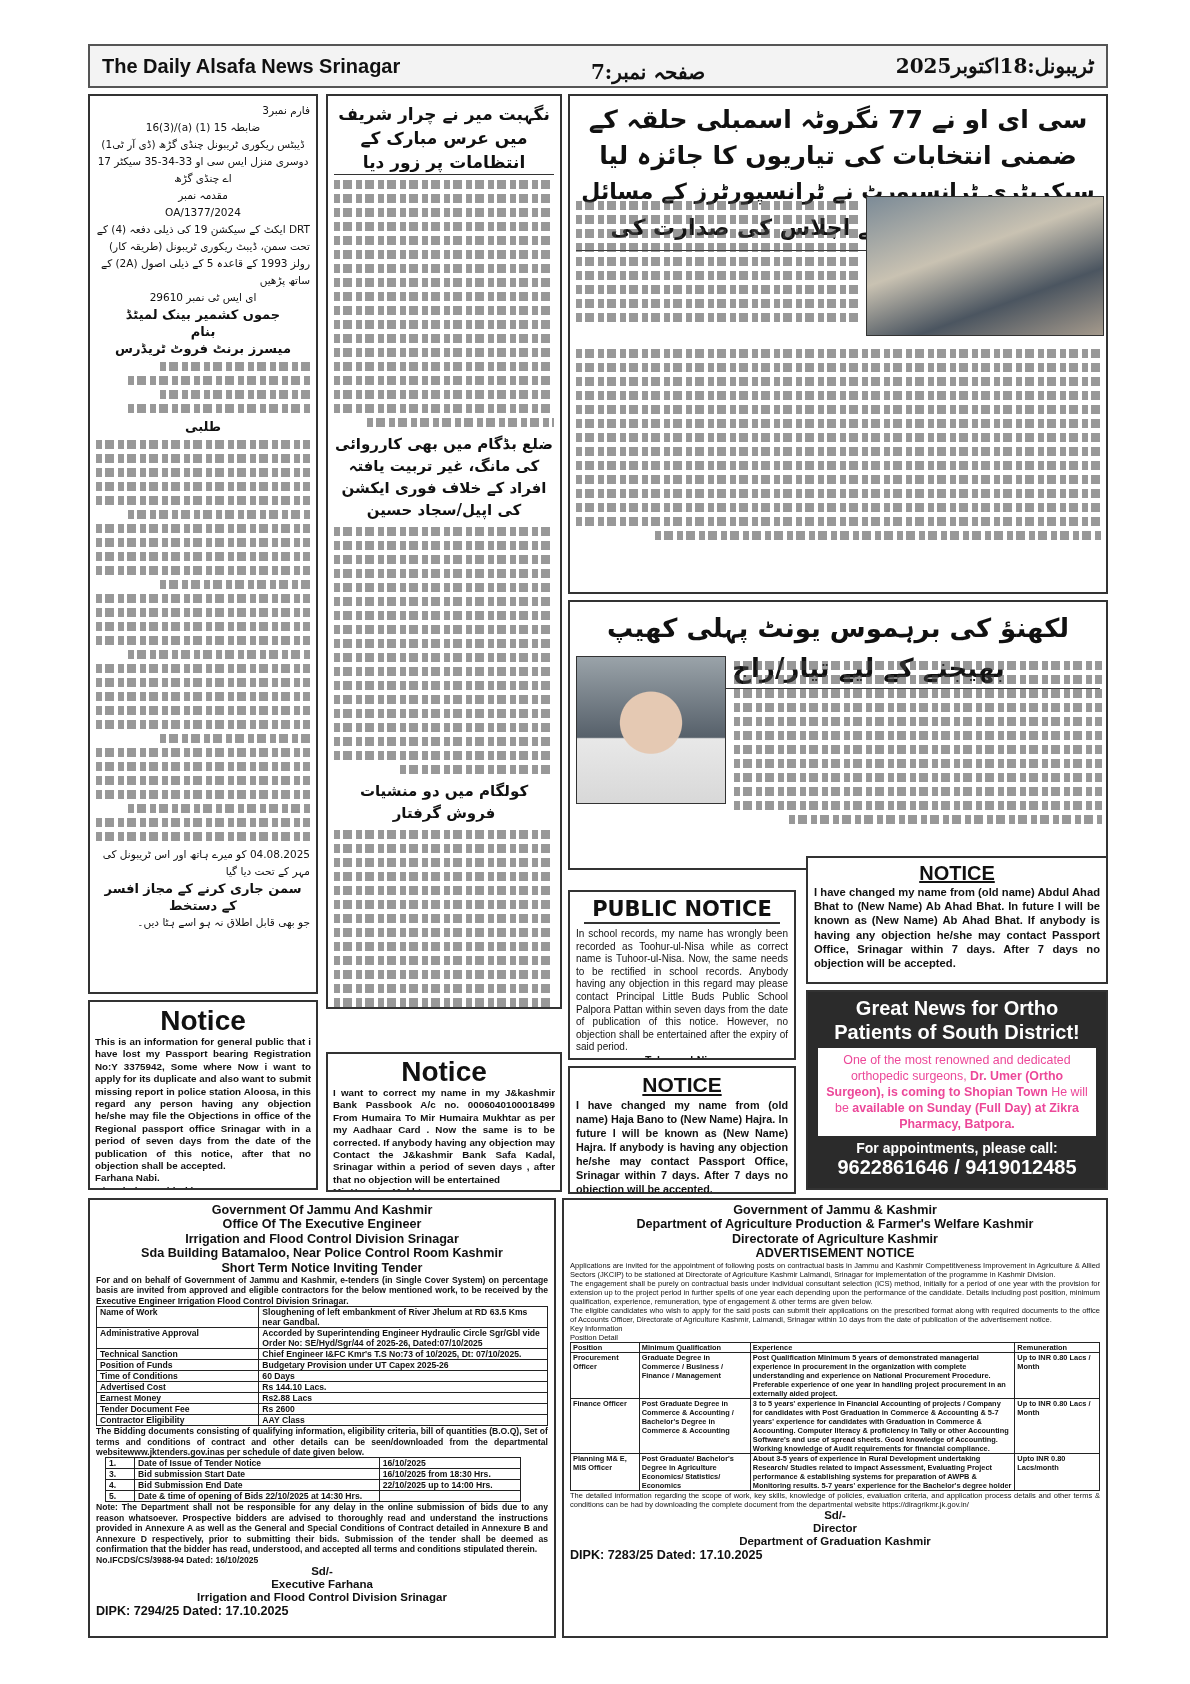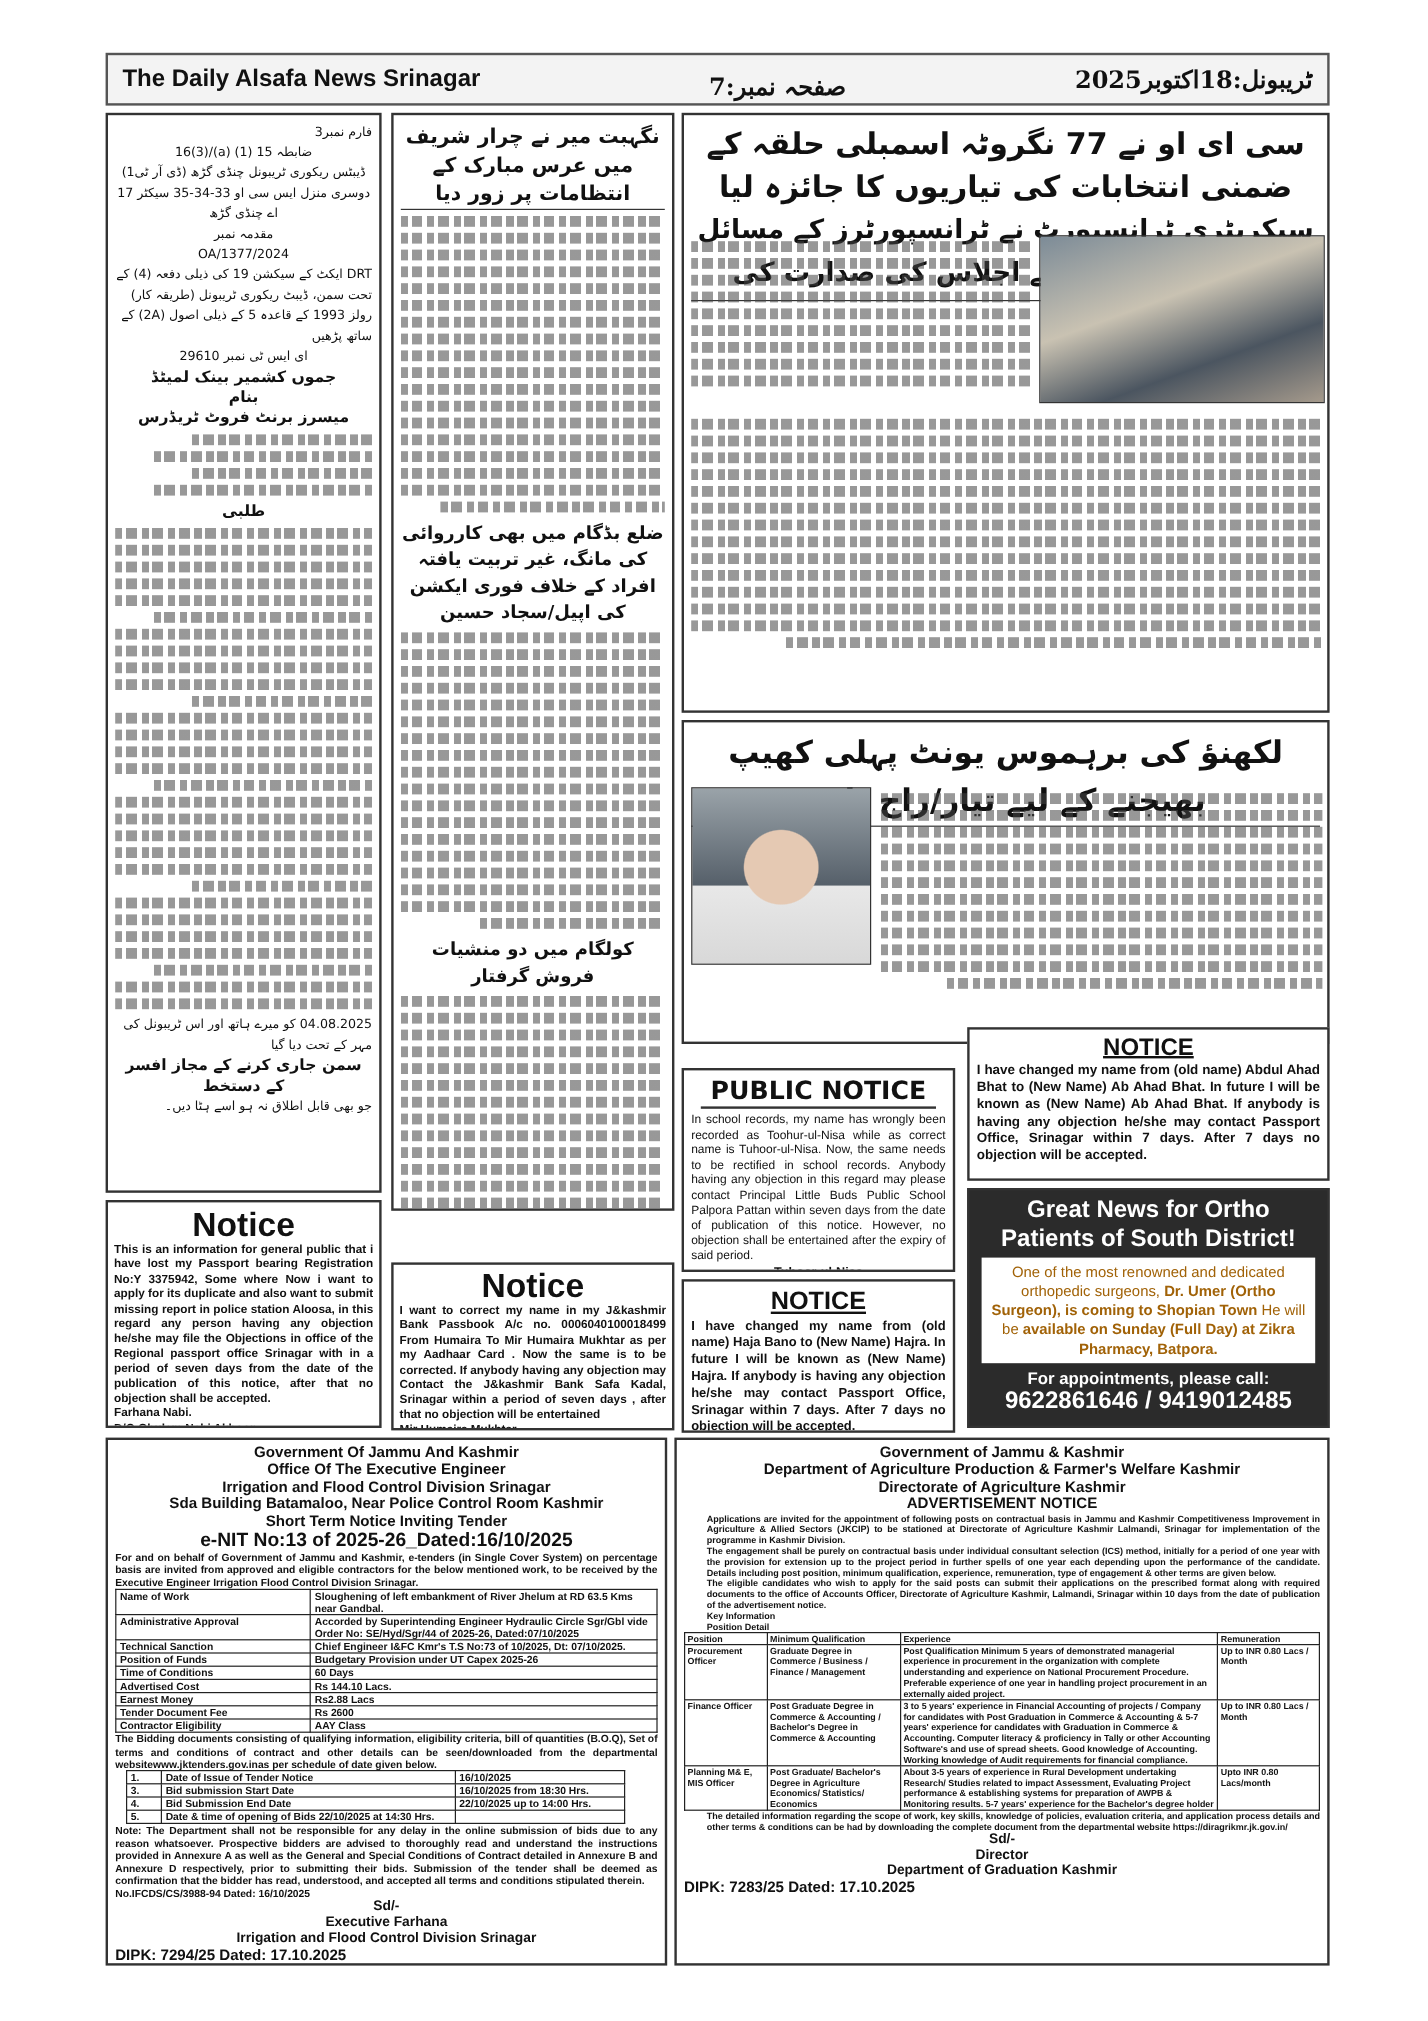--- a/index.html
+++ b/index.html
@@ -65,38 +65,38 @@
   #hajra { left: 568px; top: 1066px; width: 228px; height: 128px; padding: 4px 6px; }
   #hajra .en-title { font-size: 21px; line-height: 26px; text-decoration: underline; }
   #hajra .en { font-size: 10.8px; line-height: 14px; }
 
   #abdul { left: 806px; top: 856px; width: 302px; height: 128px; padding: 3px 6px; }
   #abdul .en-title { font-size: 20px; line-height: 24px; text-decoration: underline; }
   #abdul .en { font-size: 11.2px; line-height: 14.2px; }
 
   #ortho { left: 806px; top: 990px; width: 302px; height: 200px; background: #2b2b2b; color: #fff; padding: 4px; }
   #ortho .h { font-family: "Liberation Sans", sans-serif; font-weight: bold; font-size: 20px; line-height: 24px; text-align: center; }
-  #ortho .inner { background: #fff; color: #a16207; margin: 4px 6px; padding: 4px 6px; font-size: 12.4px; line-height: 16px; text-align: center; }
+  #ortho .inner { background: #fff; color: #ec4899; margin: 4px 6px; padding: 4px 6px; font-size: 12.4px; line-height: 16px; text-align: center; }
   #ortho .call { text-align: center; font-weight: bold; font-size: 14px; margin-top: 4px; }
   #ortho .phones { text-align: center; font-weight: bold; font-size: 20px; }
 
   
   #tender { left: 88px; top: 1198px; width: 468px; height: 440px; padding: 3px 6px; }
   #tender .hd { text-align: center; font-weight: bold; font-size: 12.6px; line-height: 14.4px; }
   #tender .hd.big { font-size: 16px; line-height: 18px; }
   #tender p { font-size: 8.6px; line-height: 10.4px; font-weight: bold; text-align: justify; }
   table { border-collapse: collapse; width: 100%; }
   #tender td { border: 1px solid #222; font-size: 8.6px; line-height: 10px; font-weight: bold; padding: 0 3px; vertical-align: top; }
   #tender .sig { text-align: center; font-weight: bold; font-size: 11.5px; line-height: 13px; }
   #tender .dipk { font-weight: bold; font-size: 12.6px; }
 
   
   #agri { left: 562px; top: 1198px; width: 546px; height: 440px; padding: 3px 6px; }
   #agri .hd { text-align: center; font-weight: bold; font-size: 12.6px; line-height: 14.4px; }
-  #agri p { font-size: 7.5px; line-height: 9px; font-weight: bold; text-align: justify; margin-left: 19px; }
+  #agri p { font-size: 7.5px; line-height: 9px; font-weight: normal; text-align: justify; }
   #agri td, #agri th { border: 1px solid #222; font-size: 7.4px; line-height: 9px; font-weight: bold; padding: 0 2px; vertical-align: top; text-align: left; }
   #agri .sig { text-align: center; font-weight: bold; font-size: 11.5px; line-height: 13px; }
   #agri .dipk { font-weight: bold; font-size: 12.6px; }
 </style>
 </head>
 <body>
 
 <div class="masthead">
   <span class="title">The Daily Alsafa News Srinagar</span>
   <span class="page">صفحہ نمبر:7</span>
@@ -306,21 +306,20 @@
   <div class="call">For appointments, please call:</div>
   <div class="phones">9622861646 / 9419012485</div>
 </div>
 
 <div class="box" id="tender">
   <div class="hd">Government Of Jammu And Kashmir</div>
   <div class="hd">Office Of The Executive Engineer</div>
   <div class="hd">Irrigation and Flood Control Division Srinagar</div>
   <div class="hd">Sda Building Batamaloo, Near Police Control Room Kashmir</div>
   <div class="hd">Short Term Notice Inviting Tender</div>
-  <div class="hd big">e-NIT No:13 of 2025-26_Dated:16/10/2025</div>
   <p>For and on behalf of Government of Jammu and Kashmir, e-tenders (in Single Cover System) on percentage basis are invited from approved and eligible contractors for the below mentioned work, to be received by the Executive Engineer Irrigation Flood Control Division Srinagar.</p>
   <table>
     <tbody id="tender-details">
         <tr>
           <td style="width:36%">Name of Work</td>
           <td>Sloughening of left embankment of River Jhelum at RD 63.5 Kms near Gandbal.</td>
         </tr>
         <tr>
           <td style="width:36%">Administrative Approval</td>
           <td>Accorded by Superintending Engineer Hydraulic Circle Sgr/Gbl vide Order No: SE/Hyd/Sgr/44 of 2025-26, Dated:07/10/2025</td>

